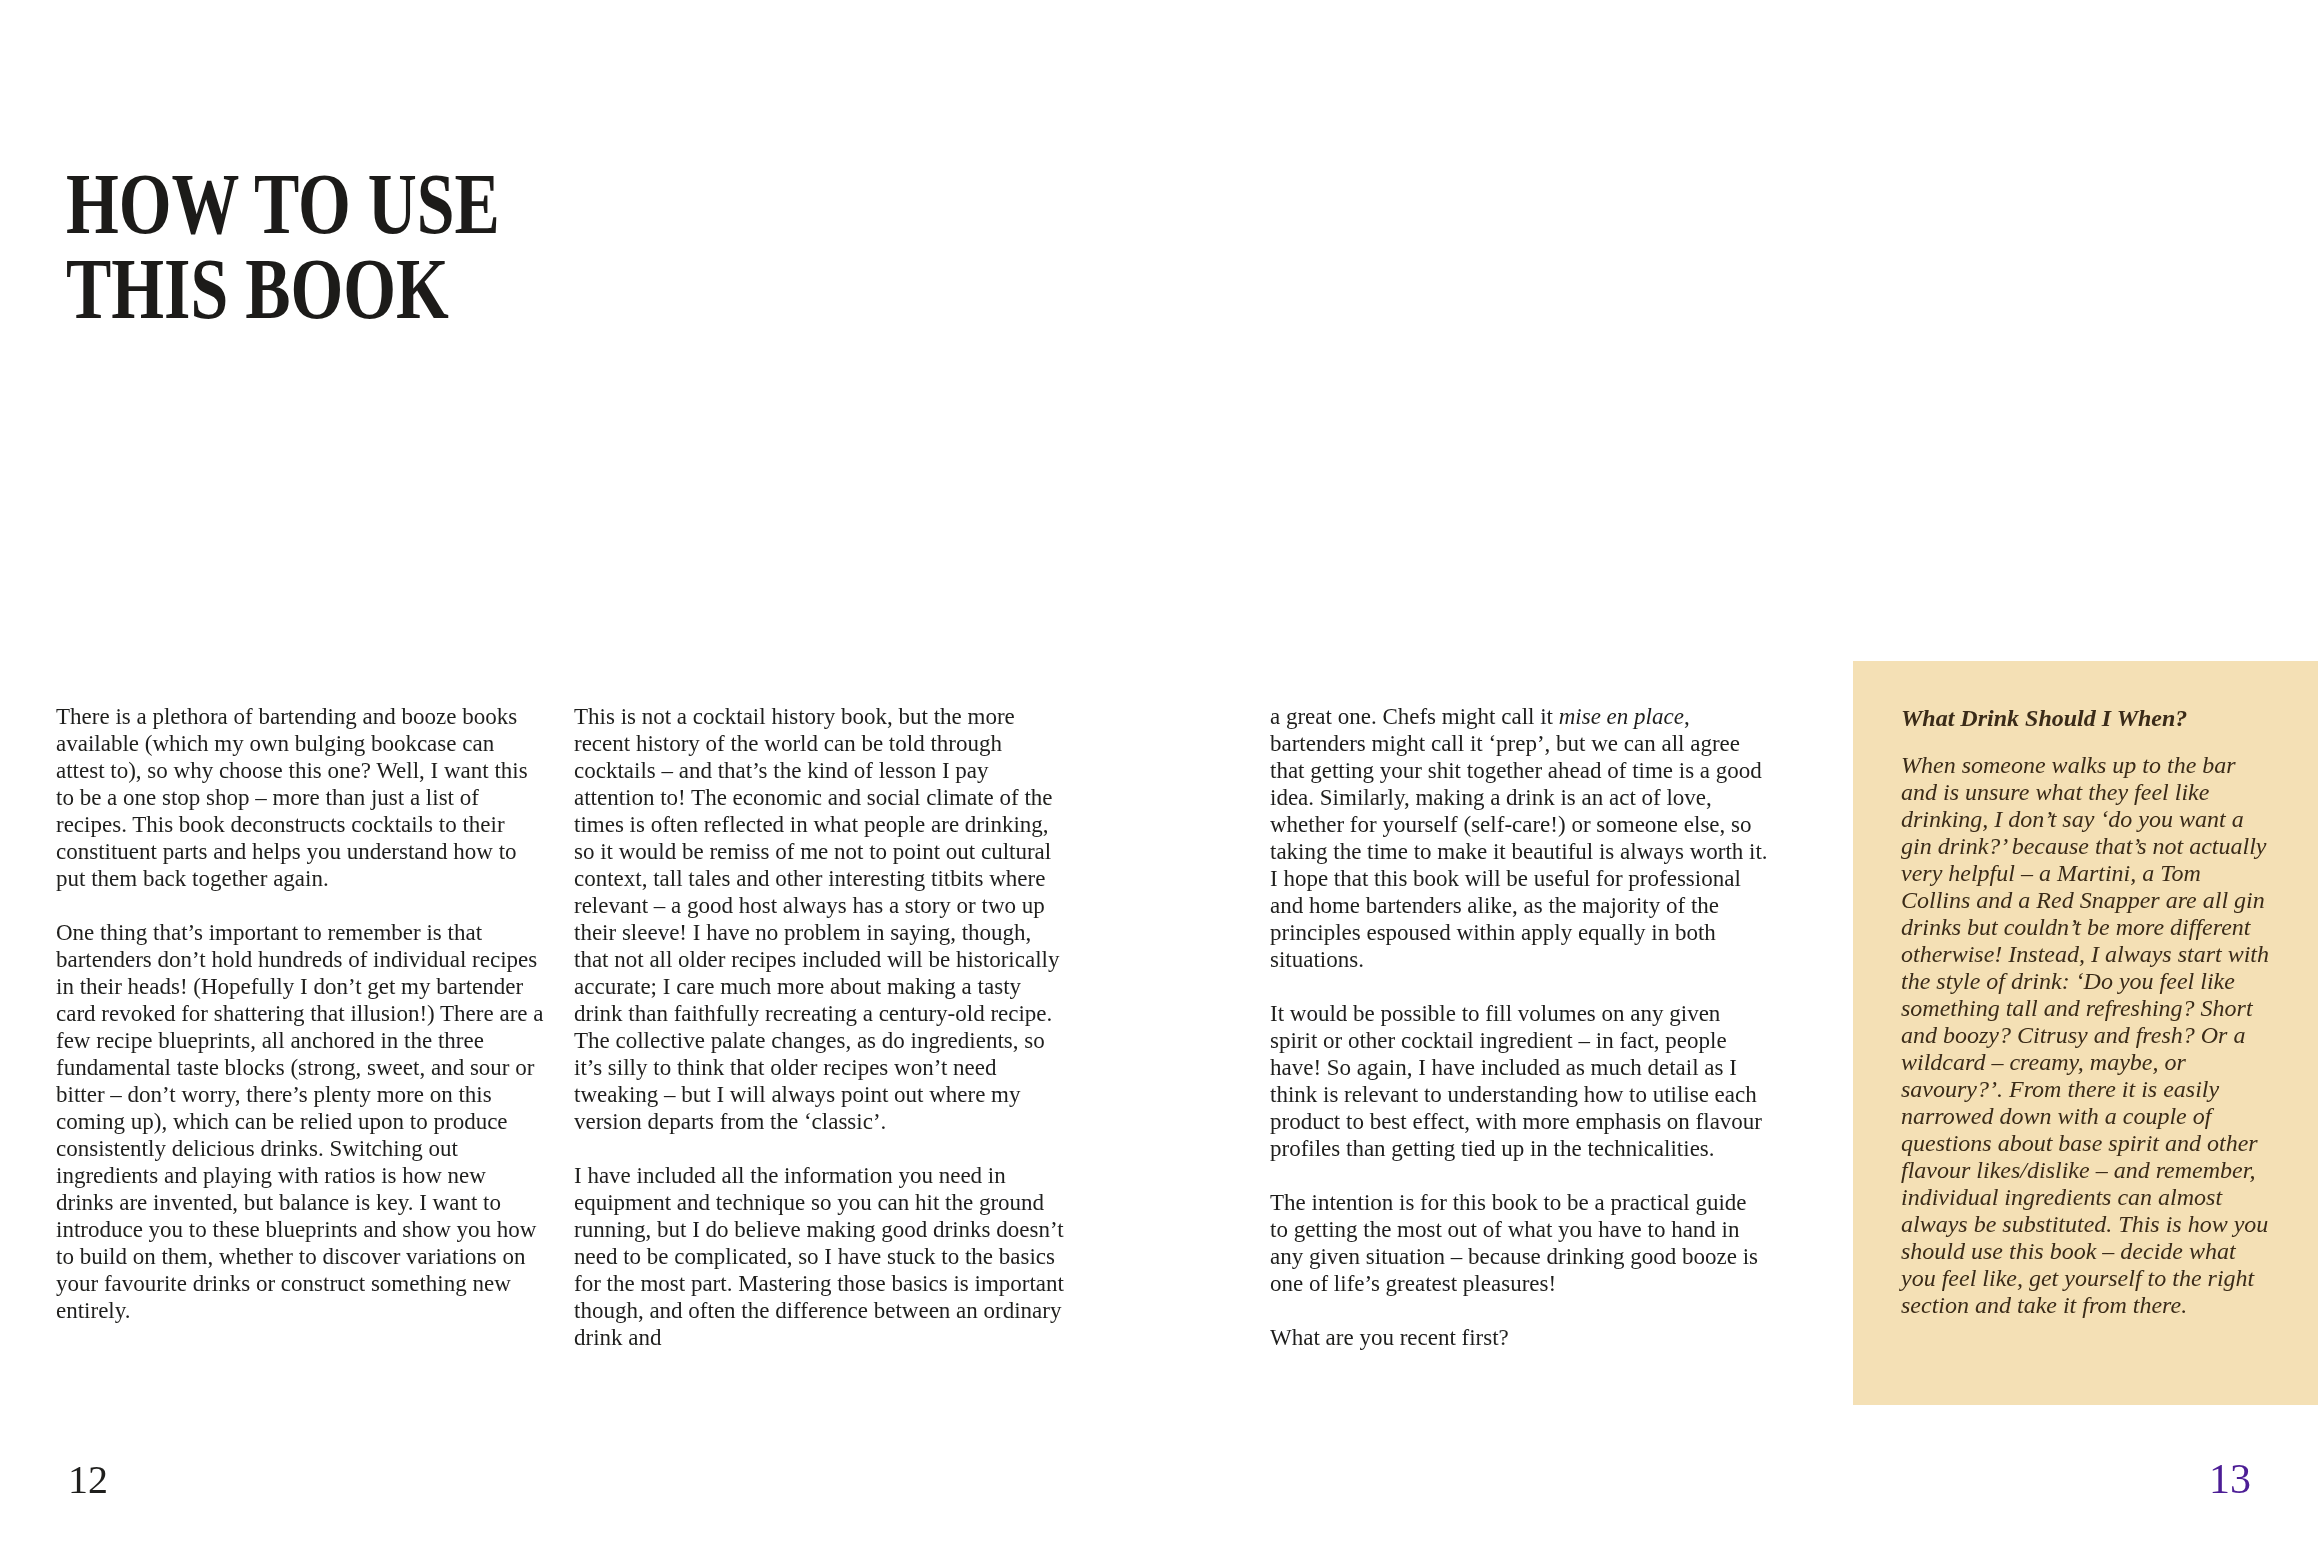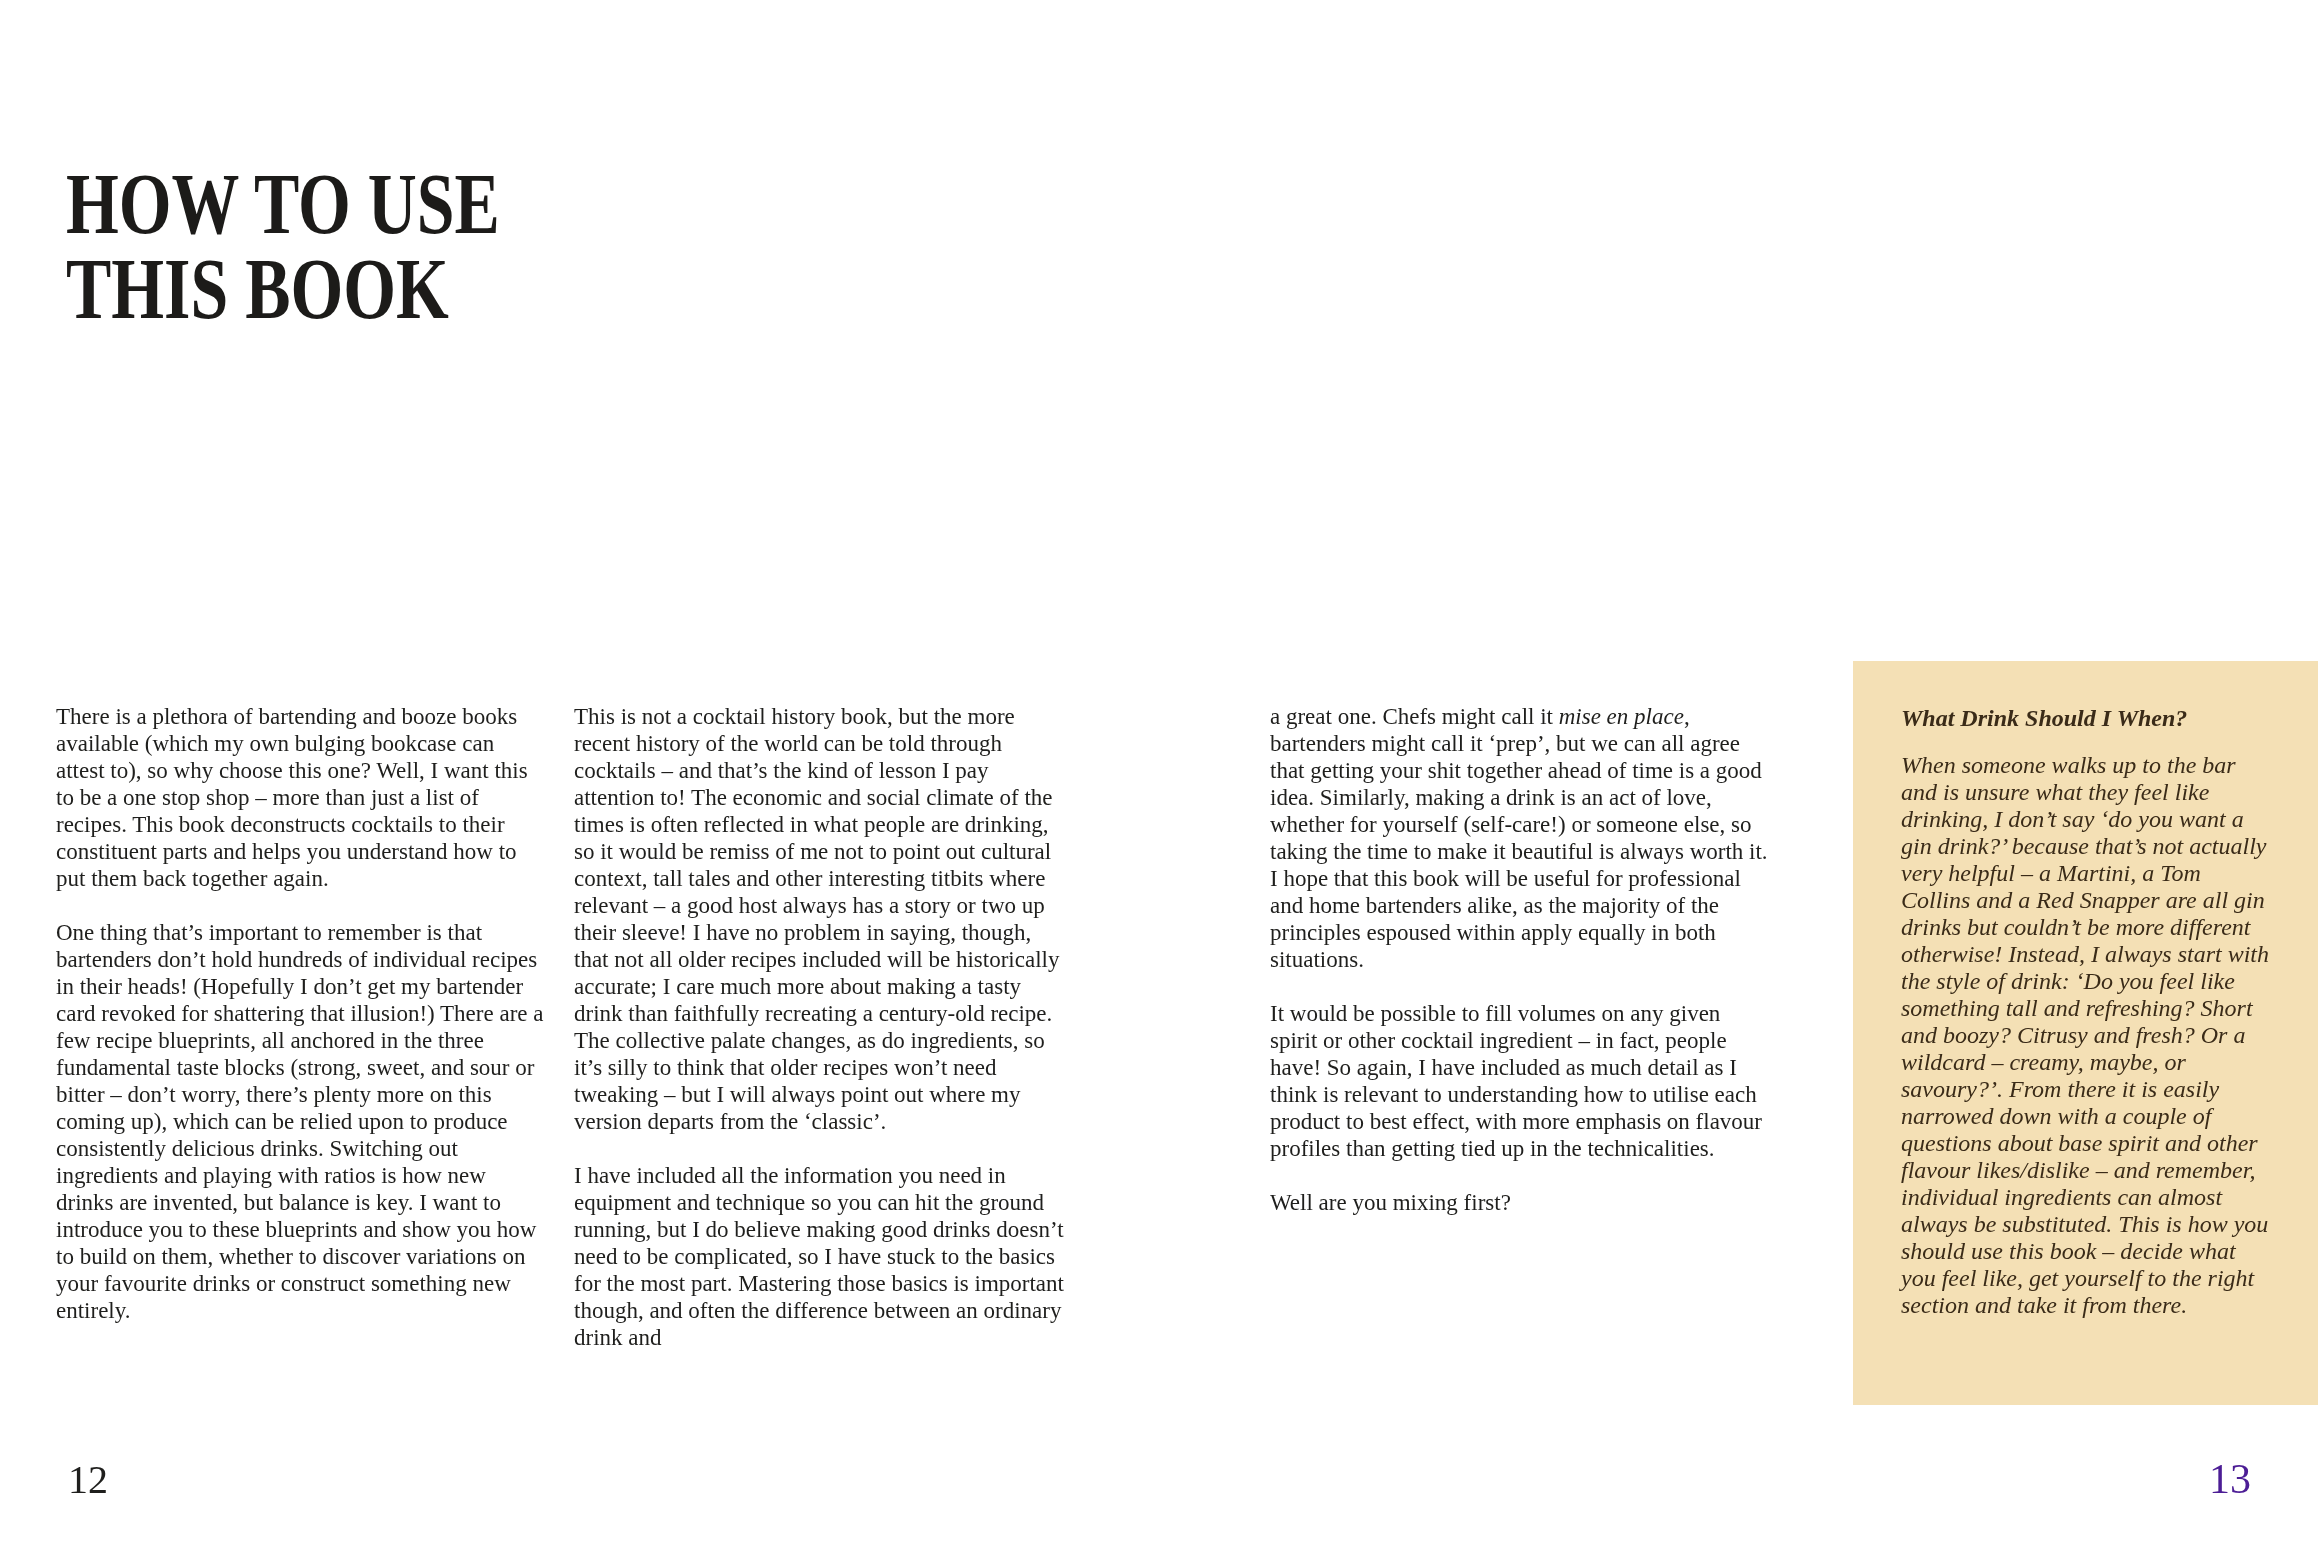--- a/index.html
+++ b/index.html
@@ -92,21 +92,22 @@
         <p><span>I have included all the information you need in equipment and technique so you can hit the ground running, but I do believe making good drinks doesn’t need to be complicated, so I have stuck to the basics for the most part. Mastering those basics is important though, and often the difference between an ordinary drink and</span></p>
       </div>
 
     <div class="pagenum pagenum-left" style="color: rgb(31, 31, 29);">12</div>
   </div>
 
   <div class="page page-right">
     <div class="col col3" style="color: rgb(31, 31, 29);">
         <p><span>a great one. Chefs might call it </span><span class="it">mise en place</span><span>, bartenders might call it ‘prep’, but we can all agree that getting your shit together ahead of time is a good idea. Similarly, making a drink is an act of love, whether for yourself (self-care!) or someone else, so taking the time to make it beautiful is always worth it. I hope that this book will be useful for professional and home bartenders alike, as the majority of the principles espoused within apply equally in both situations.</span></p>
         <p><span>It would be possible to fill volumes on any given spirit or other cocktail ingredient – in fact, people have! So again, I have included as much detail as I think is relevant to understanding how to utilise each product to best effect, with more emphasis on flavour profiles than getting tied up in the technicalities.</span></p>
-        <p><span>Well are you mixing first?</span></p>
+        <p><span>The intention is for this book to be a practical guide to getting the most out of what you have to hand in any given situation – because drinking good booze is one of life’s greatest pleasures!</span></p>
+        <p><span>What are you recent first?</span></p>
       </div>
 
     <aside class="sidebar" style="background: rgb(244, 224, 181); color: rgb(58, 43, 24);">
       <h2 class="sidebar-heading">What Drink Should I When?</h2>
       <div class="sidebar-body">
           <p><span>When someone walks up to the bar and is unsure what they feel like drinking, I don’t say ‘do you want a gin drink?’ because that’s not actually very helpful – a Martini, a Tom Collins and a Red Snapper are all gin drinks but couldn’t be more different otherwise! Instead, I always start with the style of drink: ‘Do you feel like something tall and refreshing? Short and boozy? Citrusy and fresh? Or a wildcard – creamy, maybe, or savoury?’. From there it is easily narrowed down with a couple of questions about base spirit and other flavour likes/dislike – and remember, individual ingredients can almost always be substituted. This is how you should use this book – decide what you feel like, get yourself to the right section and take it from there.</span></p>
         </div>
     </aside>
 
     <div class="pagenum pagenum-right" style="color: #4c1d95;">13</div>

